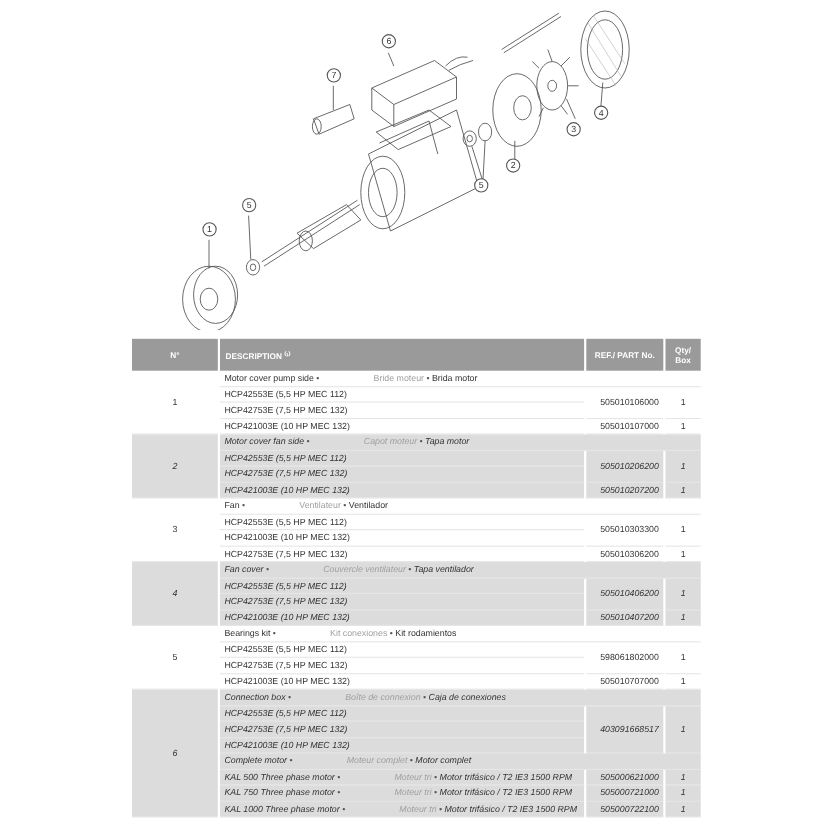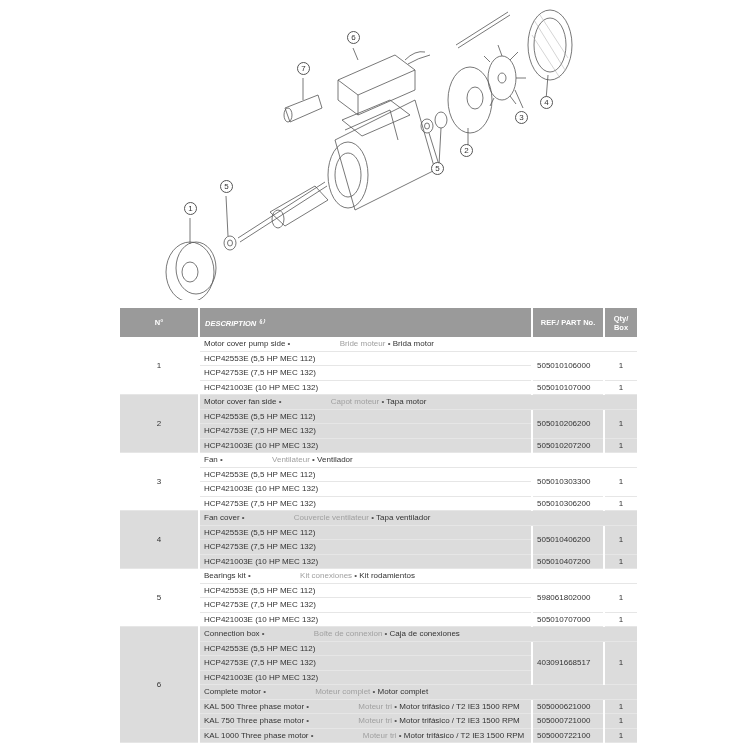--- a/index.html
+++ b/index.html
@@ -1,25 +1,25 @@
 <!DOCTYPE html>
 <html><head>
 <meta charset="utf-8">
 <style>
   html, body { margin:0; padding:0; background:#ffffff; }
   body { width:750px; height:750px; position:relative; overflow:hidden; font-family:"Liberation Sans", sans-serif; color:#333; }
   .diagram { position:absolute; left:150px; top:0; width:450px; height:300px; }
   .callout { position:absolute; width:11px; height:11px; border:1px solid #555; border-radius:50%; background:#fff; font-size:8px; line-height:11px; text-align:center; color:#333; }
   table.parts { position:absolute; left:118px; top:308px; width:521px; border-collapse:separate; border-spacing:2px 0; font-size:8px; font-family:"Liberation Sans", sans-serif; }
   table.parts th { background:#9a9a9a; color:#fff; font-weight:bold; height:27px; font-size:7.5px; }
-  table.parts th.desc { text-align:left; padding-left:5px;font-style:italic; }
+  table.parts th.desc { text-align:left; padding-left:5px; }
   table.parts td { height:13.5px; padding:0 4px; color:#333; border-bottom:1px solid #e6e6e6; white-space:nowrap; }
-  .g td { background:#dcdcdc; border-bottom:1px solid #efefef; }
+  .g td { background:#dcdcdc; border-bottom:1px solid #efefef;font-style:italic; }
   td.num { text-align:center; width:70px; font-size:8px; }
-  td.ref { text-align:left; width:62px; }
+  td.ref { text-align:right; width:62px; }
   td.qty { text-align:center; width:24px; color:#777; }
   .fr { color:#a0a0a0;padding-left:47px; }
   .dot { color:#555; }
 </style>
 </head>
 <body>
 
 <div class="diagram">
   <svg width="450" height="300" viewBox="0 0 450 300" fill="none" stroke="#555" stroke-width="0.8">
 

